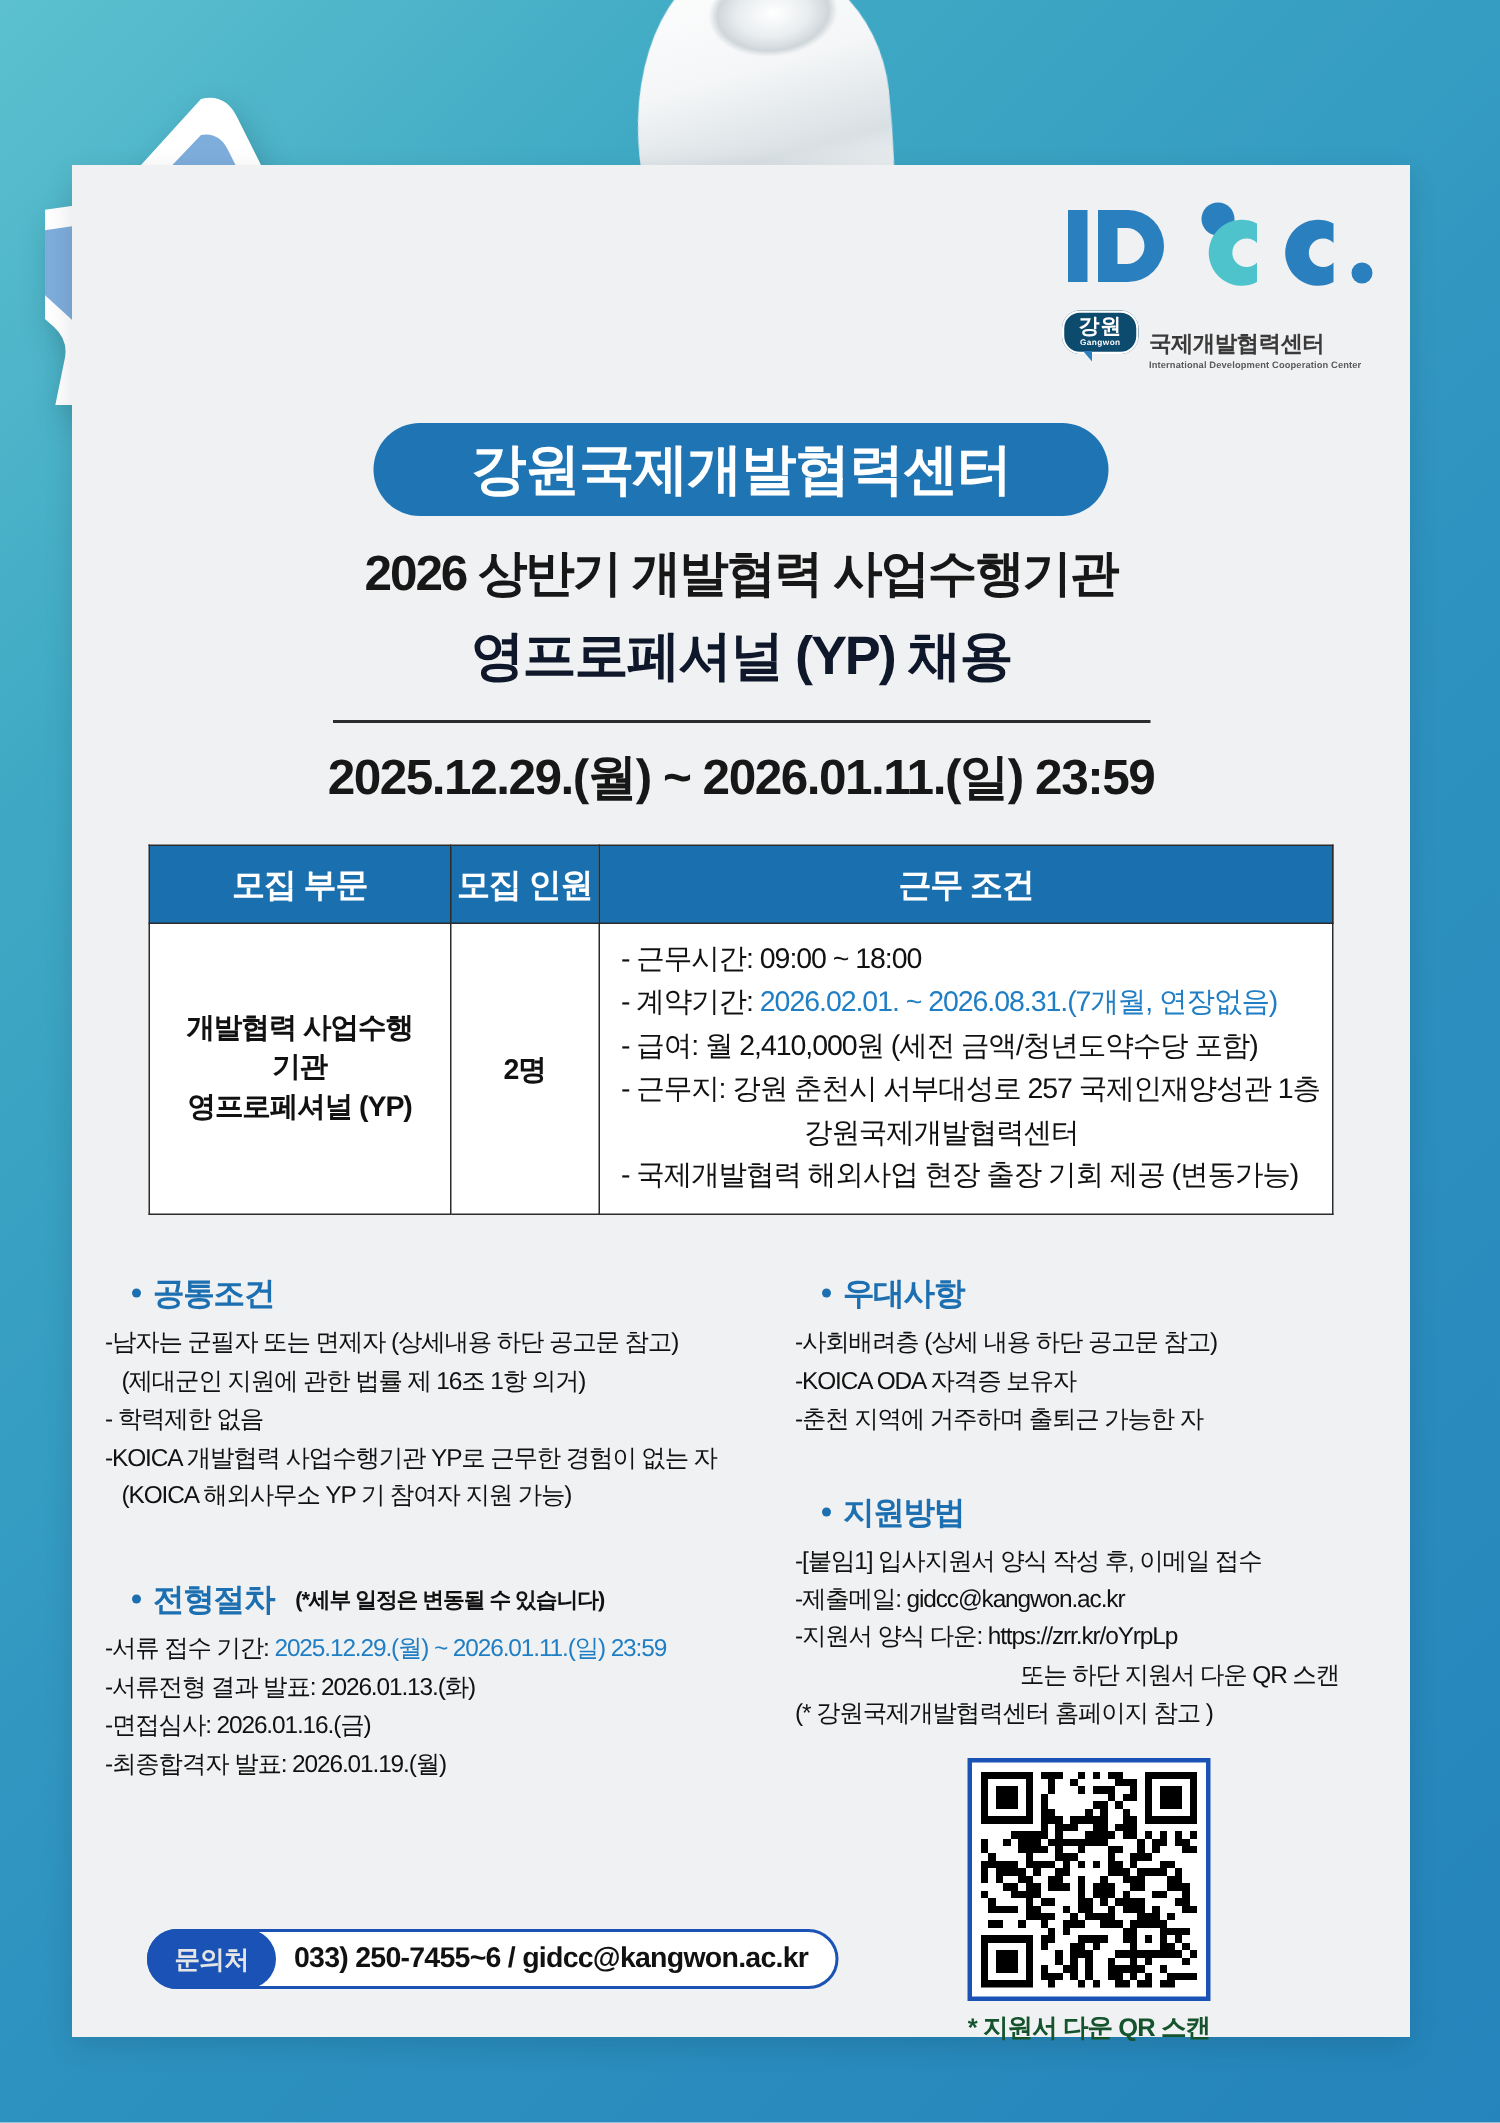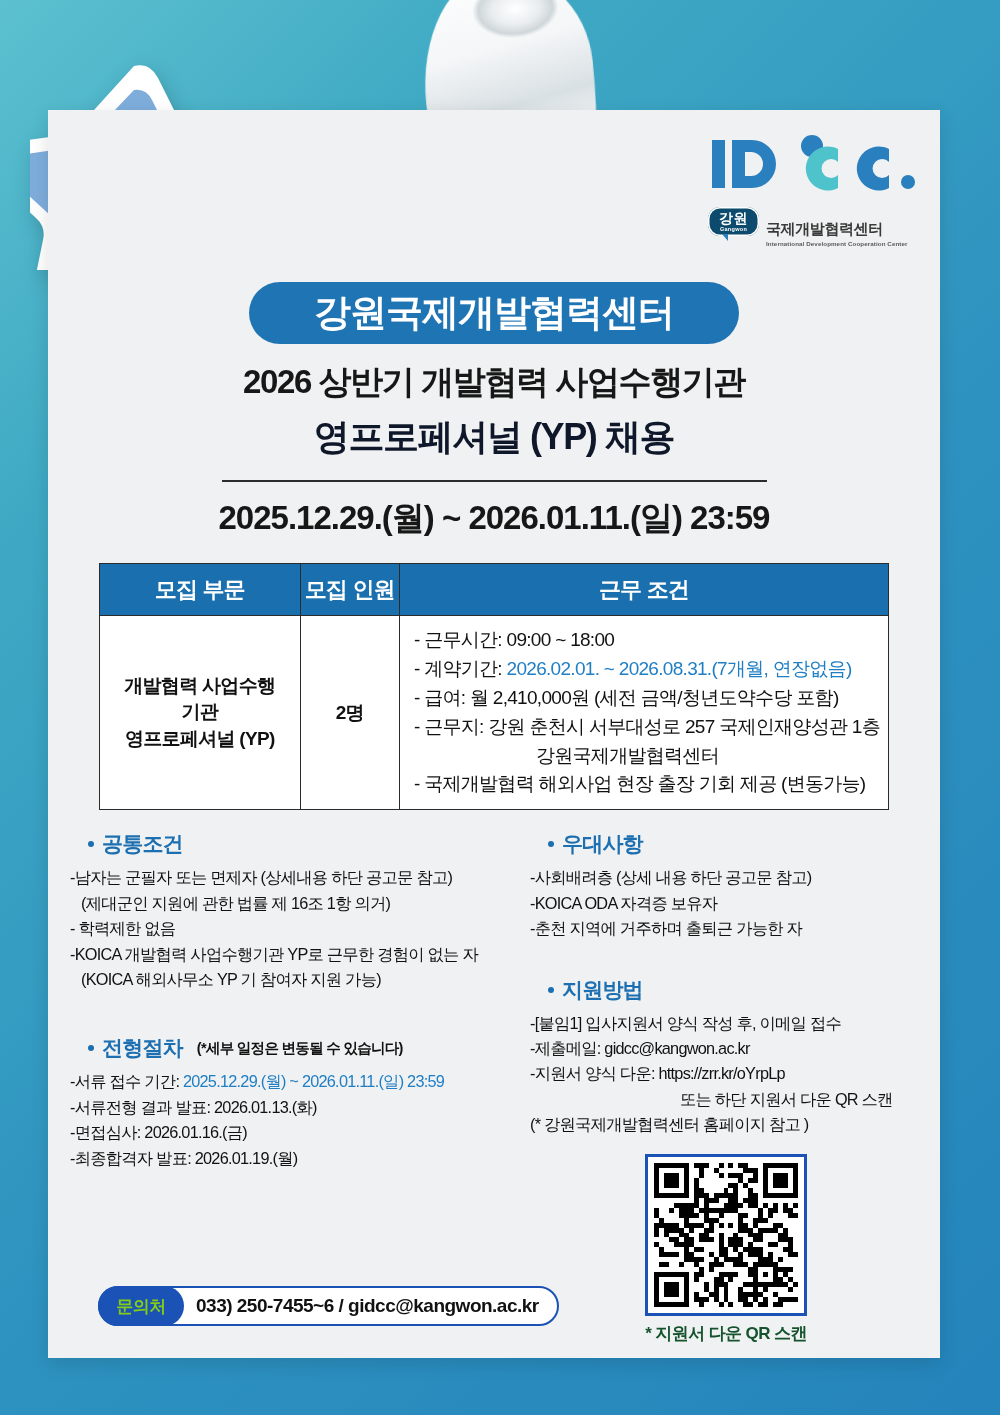--- a/index.html
+++ b/index.html
@@ -123,21 +123,21 @@
   .tbl td { font-size: 19px; color: #111; letter-spacing: -0.7px; }
   .col-pos { width: 218px; text-align: center; font-weight: 700; line-height: 1.4; padding: 8px 18px; }
   .col-num { width: 110px; text-align: center; font-weight: 700; font-size: 21px; }
   .col-cond { padding: 10px 8px 10px 14px; }
   .col-cond ul { list-style: none; }
   .col-cond li { line-height: 1.52; white-space: nowrap; }
   .cond-indent { padding-left: 122px; }
   .hl { color: #1f7ec4; }
 
   
-  .cols { display: flex; margin-top: 20px; padding: 0 18px 0 22px; }
+  .cols { display: flex; margin-top: 38px; padding: 0 18px 0 22px; }
   .col-left { width: 448px; }
   .col-right { width: 404px; padding-left: 12px; }
 
   .sec-title {
     display: flex; align-items: center; gap: 8px;
     color: #1c6fb0; font-size: 21px; font-weight: 700; letter-spacing: -0.8px;
     margin-left: 18px;
   }
   .sec-title .dot { width: 6px; height: 6px; border-radius: 50%; background: #1c6fb0; flex: none; }
   .sec-note { color: #111; font-size: 14.5px; font-weight: 700; letter-spacing: -0.7px; margin-left: 6px; }
@@ -169,21 +169,21 @@
     height: 40px;
     display: flex; align-items: center;
     background: #ffffff;
     border: 2px solid #1a53b5;
     border-radius: 21px;
     padding-right: 18px;
   }
   .contact-badge {
     height: 40px; min-width: 86px;
     margin: -2px 12px -2px -2px;
-    background: #1a53b5; color: #84cc16;
+    background: #1a53b5; color: #e5e5e5;
     border-radius: 21px;
     display: flex; align-items: center; justify-content: center;
     font-size: 17px; font-weight: 700; letter-spacing: -0.5px;
   }
   .contact-text { font-size: 19px; color: #111; font-weight: 700; letter-spacing: -0.5px; }
 </style>
 </head>
 <body>
 
 <div class="bg-glass"></div>

